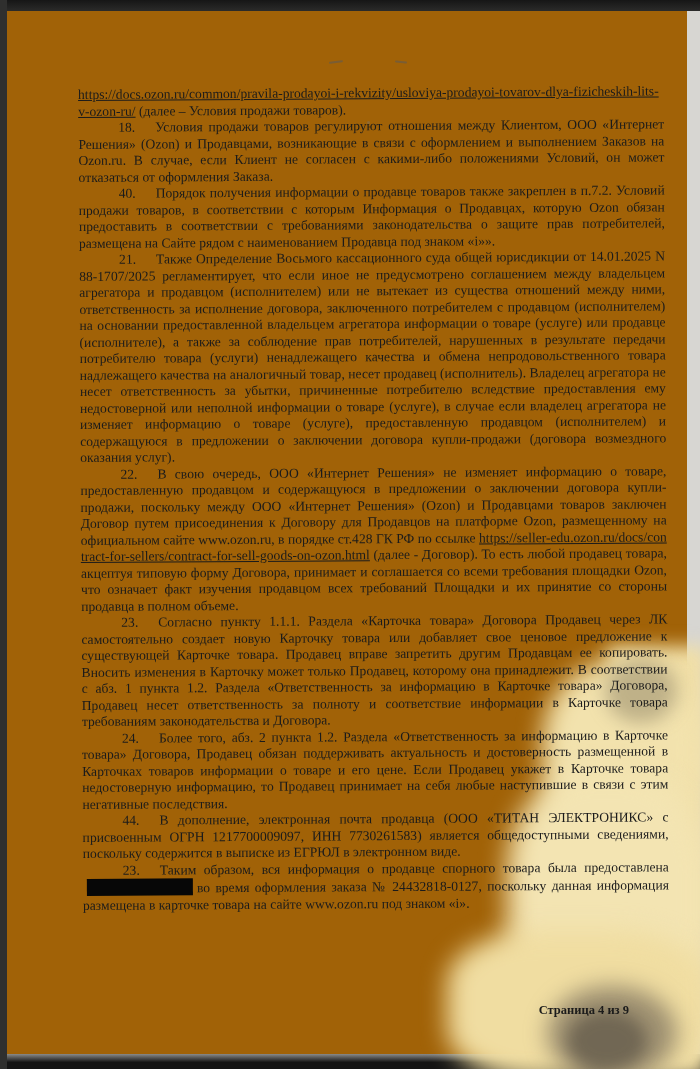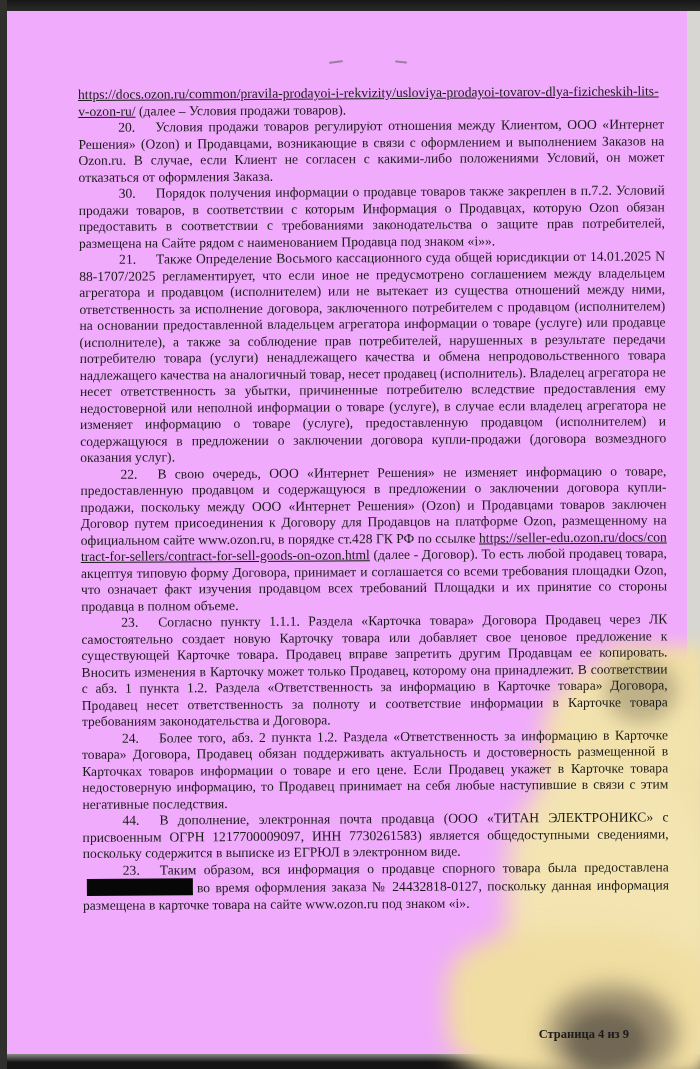--- a/index.html
+++ b/index.html
@@ -11,21 +11,21 @@
   .scan{position:absolute;inset:0;}
   
   .edge{position:absolute;}
   .edge-top{left:0;top:0;width:700px;height:11px;background:linear-gradient(#161616,#2b2b2a);}
   .edge-bottom{left:0;top:1054px;width:700px;height:15px;background:linear-gradient(#8a8a88,#141414 55%);}
   .edge-left{left:0;top:0;width:7px;height:1069px;background:#2f2f2e;}
   .edge-right{left:687px;top:11px;width:13px;height:1043px;background:#d7d6d2;}
   
   .paper{
     position:absolute;left:7px;top:11px;width:680px;height:1043px;
-    background:#f0abfc;
+    background:#a16207;
   }
   
   .stain{position:absolute;z-index:1;pointer-events:none;}
   .stain-a{left:600px;top:635px;width:100px;height:430px;background:#f1dfa6;filter:blur(9px);}
   .stain-b{left:535px;top:650px;width:160px;height:180px;background:#f2e2ad;border-radius:45%;filter:blur(12px);}
   .stain-c{left:500px;top:760px;width:200px;height:250px;background:#f3e4b2;border-radius:40%;filter:blur(13px);}
   .stain-d{left:440px;top:920px;width:260px;height:150px;background:#f0dda1;border-radius:35%;filter:blur(12px);}
   .smudge-top{left:598px;top:648px;width:72px;height:64px;background:rgba(128,117,92,.45);border-radius:50%;filter:blur(9px);}
   .smudge-bottom{left:540px;top:975px;width:130px;height:95px;background:rgba(112,102,86,.65);border-radius:50%;filter:blur(11px);}
   .smudge-core{left:560px;top:1000px;width:80px;height:60px;background:rgba(70,64,56,.5);border-radius:50%;filter:blur(8px);}
@@ -42,21 +42,21 @@
   }
   .para{margin:0;text-indent:40px;}
   .para.no-indent{text-indent:0;}
   .num{display:inline-block;width:37px;text-indent:0;}
   .doc-link{color:#1b1b1b;text-decoration:underline;word-break:break-all;}
   .redaction{
     display:inline-block;width:106px;height:17px;background:#070707;
     vertical-align:-3px;margin:0 4px;
   }
   .footer{
-    position:absolute;z-index:2;right:58px;top:1016px;
+    position:absolute;z-index:2;right:58px;top:992px;
     color:#1b1b1b;font-size:12.5px;font-weight:bold;
     font-family:"Liberation Serif","DejaVu Serif",serif;
   }
 </style>
 </head>
 <body>
 
 <div class="scan">
   <div class="paper">
 
@@ -69,23 +69,23 @@
     <div class="stain smudge-core"></div>
     <div class="pencil-mark mark1"></div>
     <div class="pencil-mark mark2"></div>
     <div class="speck" style="left:360px;top:110px;"></div>
     <div class="speck" style="left:150px;top:560px;"></div>
 
     <div class="content">
 
       <p class="para no-indent"><a class="doc-link">https://docs.ozon.ru/common/pravila-prodayoi-i-rekvizity/usloviya-prodayoi-tovarov-dlya-fizicheskih-lits-v-ozon-ru/</a><span> (далее – Условия продажи товаров).</span></p>
 
-      <p class="para"><span class="num">20.</span><span>Условия продажи товаров регулируют отношения между Клиентом, ООО «Интернет Решения» (Ozon) и Продавцами, возникающие в связи с оформлением и выполнением Заказов на Ozon.ru. В случае, если Клиент не согласен с какими-либо положениями Условий, он может отказаться от оформления Заказа.</span></p>
+      <p class="para"><span class="num">18.</span><span>Условия продажи товаров регулируют отношения между Клиентом, ООО «Интернет Решения» (Ozon) и Продавцами, возникающие в связи с оформлением и выполнением Заказов на Ozon.ru. В случае, если Клиент не согласен с какими-либо положениями Условий, он может отказаться от оформления Заказа.</span></p>
 
-      <p class="para"><span class="num">30.</span><span>Порядок получения информации о продавце товаров также закреплен в п.7.2. Условий продажи товаров, в соответствии с которым Информация о Продавцах, которую Ozon обязан предоставить в соответствии с требованиями законодательства о защите прав потребителей, размещена на Сайте рядом с наименованием Продавца под знаком «i»».</span></p>
+      <p class="para"><span class="num">40.</span><span>Порядок получения информации о продавце товаров также закреплен в п.7.2. Условий продажи товаров, в соответствии с которым Информация о Продавцах, которую Ozon обязан предоставить в соответствии с требованиями законодательства о защите прав потребителей, размещена на Сайте рядом с наименованием Продавца под знаком «i»».</span></p>
 
       <p class="para"><span class="num">21.</span><span>Также Определение Восьмого кассационного суда общей юрисдикции от 14.01.2025 N 88-1707/2025 регламентирует, что если иное не предусмотрено соглашением между владельцем агрегатора и продавцом (исполнителем) или не вытекает из существа отношений между ними, ответственность за исполнение договора, заключенного потребителем с продавцом (исполнителем) на основании предоставленной владельцем агрегатора информации о товаре (услуге) или продавце (исполнителе), а также за соблюдение прав потребителей, нарушенных в результате передачи потребителю товара (услуги) ненадлежащего качества и обмена непродовольственного товара надлежащего качества на аналогичный товар, несет продавец (исполнитель). Владелец агрегатора не несет ответственность за убытки, причиненные потребителю вследствие предоставления ему недостоверной или неполной информации о товаре (услуге), в случае если владелец агрегатора не изменяет информацию о товаре (услуге), предоставленную продавцом (исполнителем) и содержащуюся в предложении о заключении договора купли-продажи (договора возмездного оказания услуг).</span></p>
 
       <p class="para"><span class="num">22.</span><span>В свою очередь, ООО «Интернет Решения» не изменяет информацию о товаре, предоставленную продавцом и содержащуюся в предложении о заключении договора купли-продажи, поскольку между ООО «Интернет Решения» (Ozon) и Продавцами товаров заключен Договор путем присоединения к Договору для Продавцов на платформе Ozon, размещенному на официальном сайте www.ozon.ru, в порядке ст.428 ГК РФ по ссылке </span><a class="doc-link">https://seller-edu.ozon.ru/docs/contract-for-sellers/contract-for-sell-goods-on-ozon.html</a><span>  (далее - Договор). То есть любой продавец товара, акцептуя типовую форму Договора, принимает и соглашается со всеми требования площадки Ozon, что означает факт изучения продавцом всех требований Площадки и их принятие со стороны продавца в полном объеме.</span></p>
 
       <p class="para"><span class="num">23.</span><span>Согласно пункту 1.1.1. Раздела «Карточка товара» Договора Продавец через ЛК самостоятельно создает новую Карточку товара или добавляет свое ценовое предложение к существующей Карточке товара. Продавец вправе запретить другим Продавцам ее копировать. Вносить изменения в Карточку может только Продавец, которому она принадлежит. В соответствии с абз. 1 пункта 1.2. Раздела «Ответственность за информацию в Карточке товара» Договора, Продавец несет ответственность за полноту и соответствие информации в Карточке товара требованиям законодательства и Договора.</span></p>
 
       <p class="para"><span class="num">24.</span><span>Более того, абз. 2 пункта 1.2. Раздела «Ответственность за информацию в Карточке товара» Договора, Продавец обязан поддерживать актуальность и достоверность размещенной в Карточках товаров информации о товаре и его цене. Если Продавец укажет в Карточке товара недостоверную информацию, то Продавец принимает на себя любые наступившие в связи с этим негативные последствия.</span></p>
 
       <p class="para"><span class="num">44.</span><span>В дополнение, электронная почта продавца (ООО «ТИТАН ЭЛЕКТРОНИКС» с присвоенным ОГРН 1217700009097, ИНН 7730261583) является общедоступными сведениями, поскольку содержится в выписке из ЕГРЮЛ в электронном виде.</span></p>

